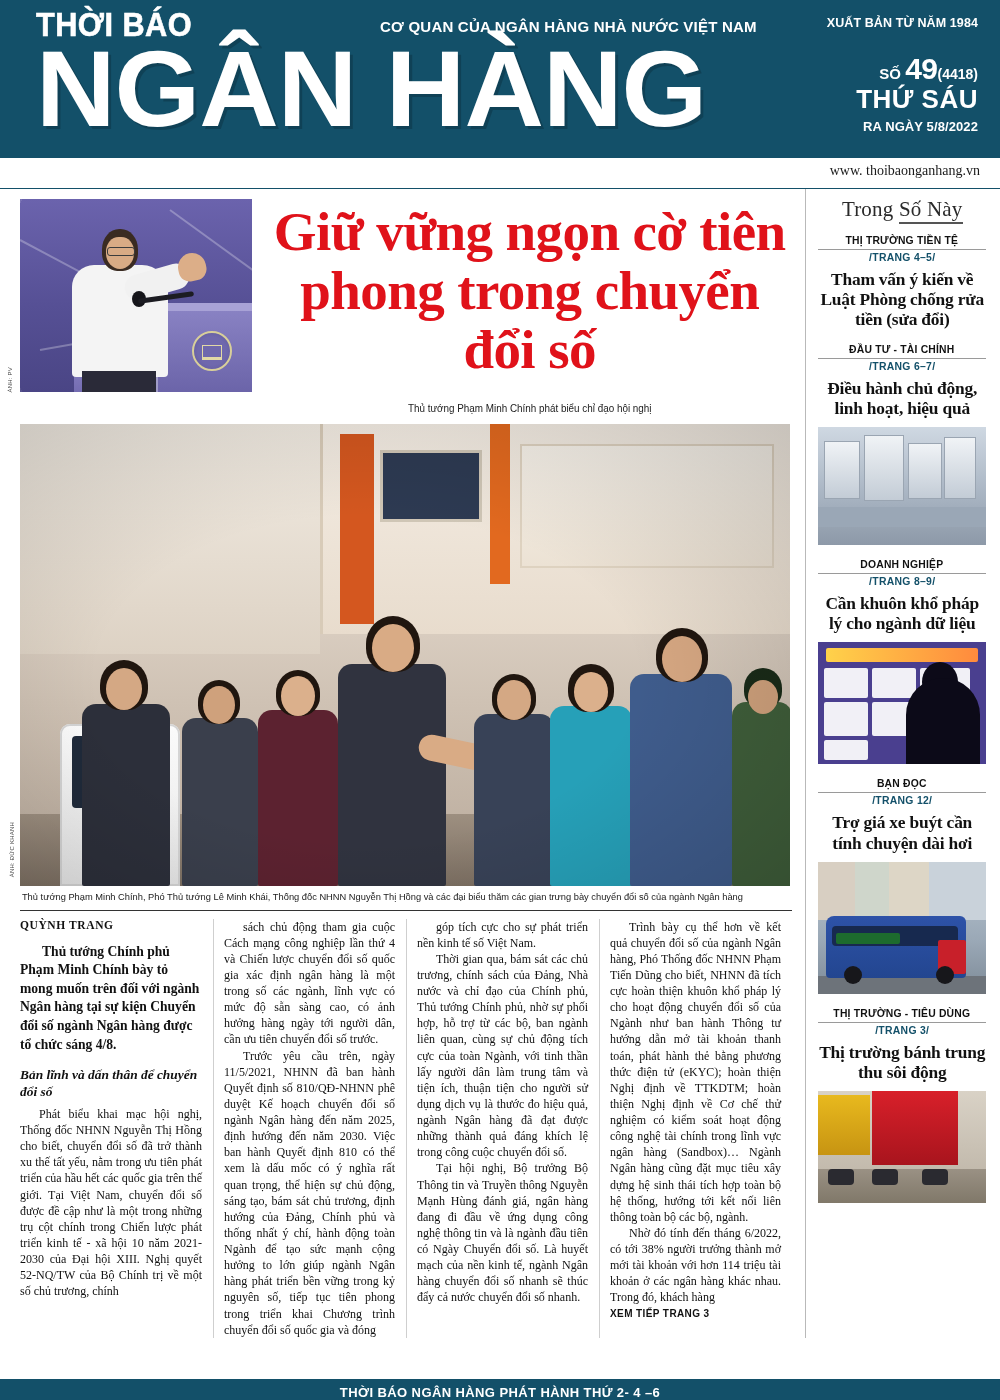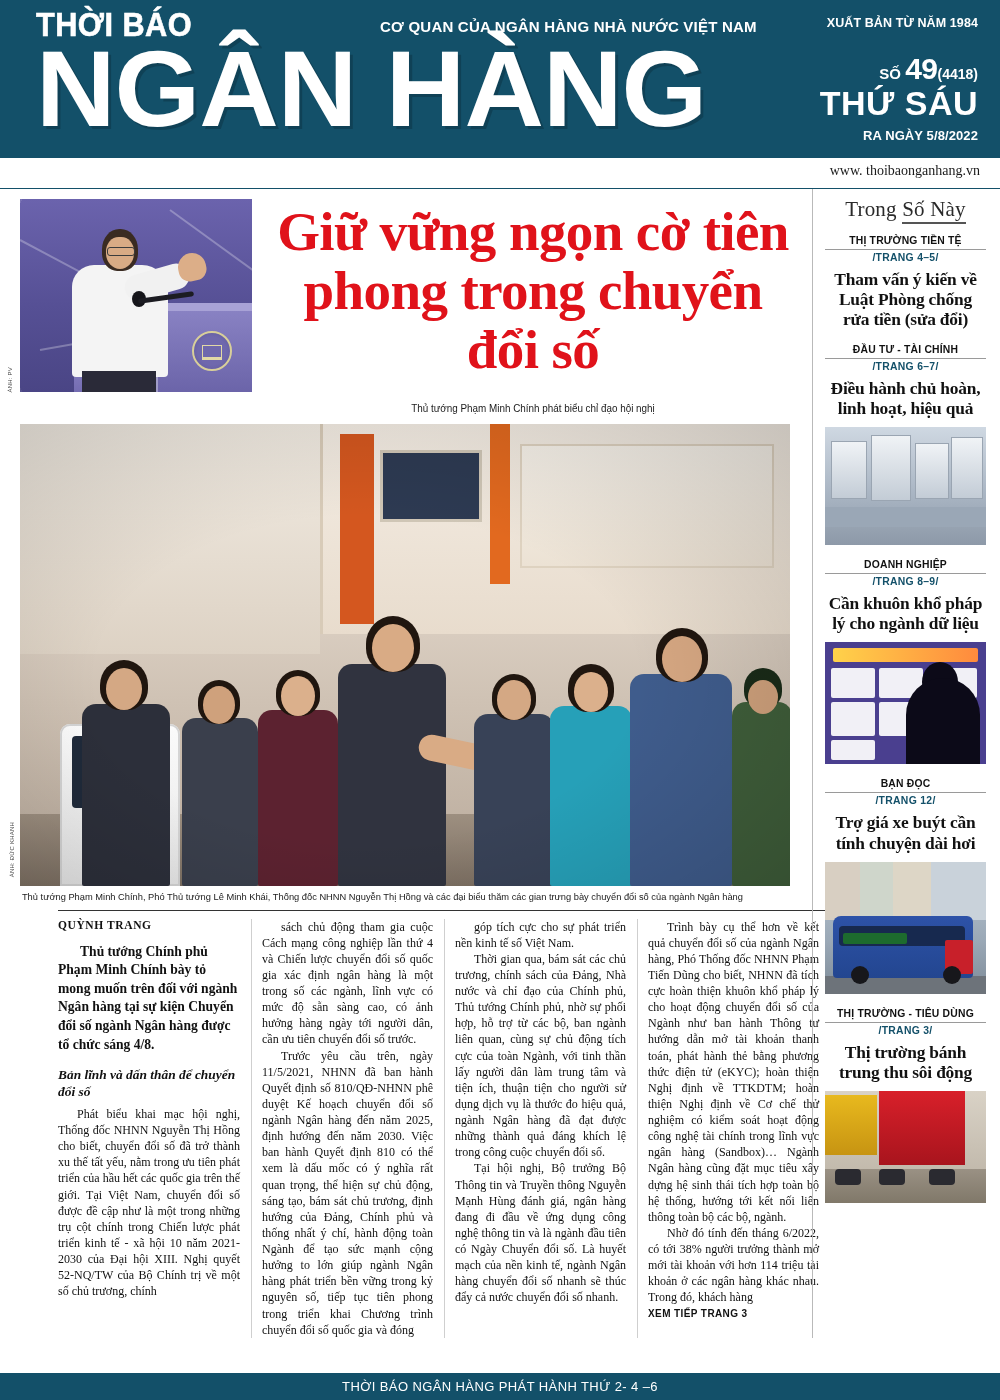--- a/index.html
+++ b/index.html
@@ -89,21 +89,21 @@
   }
   .mh-issue .num {
     font-size: 30px;
     letter-spacing: -0.5px;
   }
   .mh-issue .paren {
     font-size: 14px;
   }
   .mh-day {
     font-weight: bold;
-    font-size: 34px;
+    font-size: 26px;
     line-height: 1.08;
     letter-spacing: 0.5px;
     margin-top: -1px;
   }
   .mh-date {
     font-size: 13px;
     font-weight: bold;
     margin-top: 6px;
     letter-spacing: 0.1px;
   }
@@ -409,21 +409,20 @@
   }
 
   
   .article-area {
     margin-top: 8px;
     border-top: 1.5px solid #333;
     padding-top: 8px;
     display: flex;
     gap: 0;
     width: 772px;
-    margin-left: 38px;
   }
   .col {
     width: 193px;
     box-sizing: border-box;
     padding-right: 11px;
   }
   .col + .col {
     border-left: 1px solid #cfcfcf;
     padding-left: 10px;
   }
@@ -614,26 +613,26 @@
   .ph-moon .moto {
     position: absolute; bottom: 18px; width: 26px; height: 16px;
     background: #2a2a30; border-radius: 4px;
   }
 
   
   .footer-bar {
     position: absolute;
     left: 0; bottom: 0;
     width: 1000px;
-    height: 27px;
+    height: 21px;
     background: #135069;
     color: #fff;
     text-align: center;
     font-family: "Liberation Sans", sans-serif;
-    font-weight: normal;
+    font-weight: bold;
     font-size: 13px;
     letter-spacing: 0.4px;
     line-height: 27px;
   }
 </style>
 </head>
 <body>
 
 <div class="masthead">
   <div class="mh-left">
@@ -782,21 +781,21 @@
 
     <div class="rail-sec">
       <div class="rail-kicker">THỊ TRƯỜNG TIỀN TỆ</div>
       <div class="rail-page">/TRANG 4–5/</div>
       <div class="rail-head">Tham vấn ý kiến về Luật Phòng chống rửa tiền (sửa đổi)</div>
     </div>
 
     <div class="rail-sec">
       <div class="rail-kicker">ĐẦU TƯ - TÀI CHÍNH</div>
       <div class="rail-page">/TRANG 6–7/</div>
-      <div class="rail-head">Điều hành chủ hoàn, linh hoạt, hiệu quả</div>
+      <div class="rail-head">Điều hành chủ động, linh hoạt, hiệu quả</div>
       <div class="rail-photo ph-factory">
         <div class="machine" style="left:6px;top:14px;width:34px;height:56px;"></div>
         <div class="machine" style="left:46px;top:8px;width:38px;height:64px;"></div>
         <div class="machine" style="left:90px;top:16px;width:32px;height:54px;"></div>
         <div class="machine" style="left:126px;top:10px;width:30px;height:60px;"></div>
         <div class="floorline"></div>
       </div>
     </div>
 
     <div class="rail-sec">

